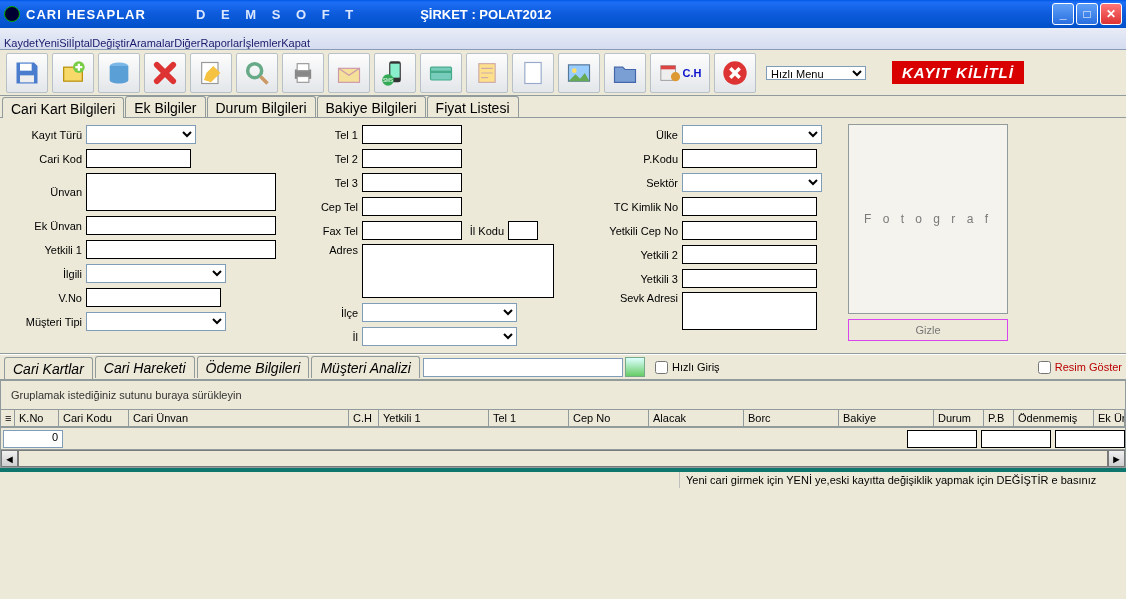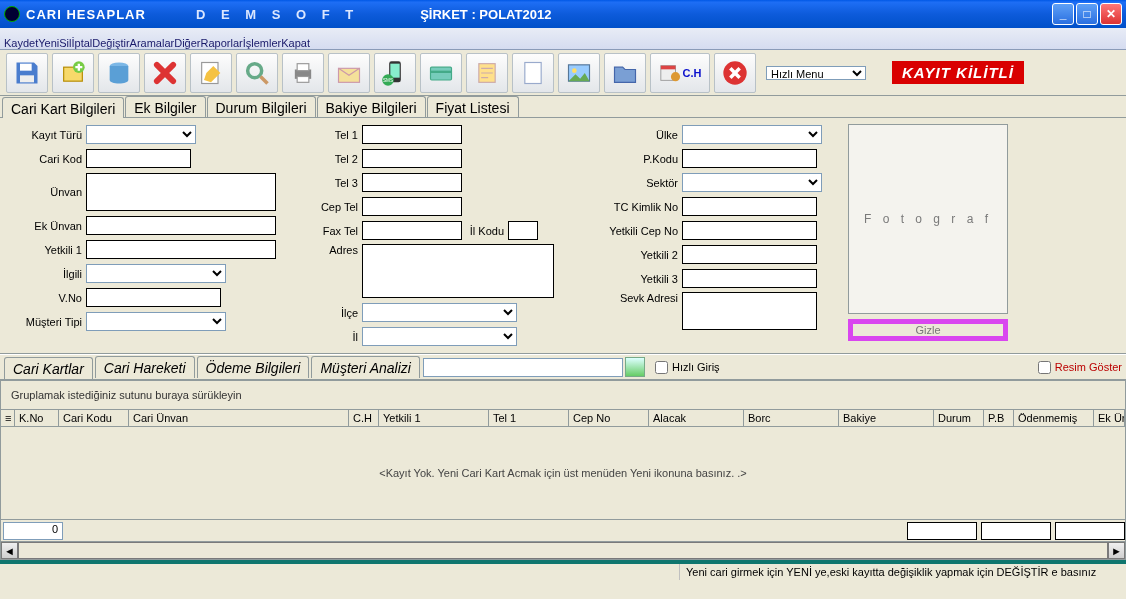--- a/index.html
+++ b/index.html
@@ -27,21 +27,21 @@
 .tab.active { background:#ece9d8; position:relative; top:1px;}
 .form-area { background:#ece9d8; padding:6px 10px; display:flex; gap:16px; border-bottom:1px solid #919b9c;}
 .col { display:flex; flex-direction:column; gap:3px;}
 .row { display:flex; align-items:center; gap:4px; height:21px;}
 .lbl { width:72px; text-align:right; font-size:11px; white-space:nowrap;}
 .lbl.w90{width:88px;}
 input[type=text], .txt { height:19px; border:1px solid #000; background:#fff; font-size:11px; padding:0 2px;}
 select.sel{height:19px; border:1px solid #7f9db9; background:#fff; font-size:11px;}
 textarea{border:1px solid #000; background:#fff; resize:none; font-size:11px;}
 .photo-box{width:160px; height:190px; border:1px solid #919b9c; background:#f4f3ee; display:flex; flex-direction:column; align-items:center; justify-content:center; color:#7a7a7a; font-size:12px; letter-spacing:4px;}
-.gizle-btn{width:160px; height:22px; border:5px solid #d946ef; background:#ece9d8; margin-top:2px; cursor:pointer; color:#777; font-size:11px;}
+.gizle-btn{width:160px; height:22px; border:1px solid #d946ef; background:#ece9d8; margin-top:2px; cursor:pointer; color:#777; font-size:11px;}
 .tabs2-row{display:flex; align-items:center; height:26px; border-top:1px solid #fff; border-bottom:1px solid #919b9c; background:#ece9d8; padding:0 4px;}
 .tabs2{display:flex; gap:1px;font-style:italic;}
 .copybtn{width:20px;height:20px; border:1px solid #7a8; background:linear-gradient(#dff,#6c6); margin-left:2px; cursor:pointer;}
 .chk{display:flex; align-items:center; gap:4px; margin-left:10px;}
 .chk input{width:13px;height:13px;}
 .grid-area{background:#ece9d8; border:1px solid #919b9c; margin:0;}
 .grouphint{padding:8px 10px; font-size:11px; color:#333;}
 .grid-header{display:flex; background:#ece9d8; border-top:1px solid #919b9c; border-bottom:1px solid #919b9c;}
 .gh{border-right:1px solid #919b9c; padding:2px 4px; font-size:11px; background:#ece9d8; white-space:nowrap; overflow:hidden;}
 .grid-body{height:92px; display:flex; align-items:center; justify-content:center; color:#444; font-size:11px; background:#ece9d8;}
@@ -346,21 +346,20 @@
     <div class="gh" style="width:80px">Tel 1</div>
     <div class="gh" style="width:80px">Cep No</div>
     <div class="gh" style="width:95px">Alacak</div>
     <div class="gh" style="width:95px">Borc</div>
     <div class="gh" style="width:95px">Bakiye</div>
     <div class="gh" style="width:50px">Durum</div>
     <div class="gh" style="width:30px">P.B</div>
     <div class="gh" style="width:80px">Ödenmemiş</div>
     <div class="gh" style="flex:1">Ek Ünvan</div>
   </div>
-  <div class="grid-body">&lt;Kayıt Yok. Yeni Cari Kart Acmak için üst menüden Yeni ikonuna basınız. .&gt;</div>
   <div class="grid-footer">
     <div class="ft-cell">0</div>
     <div class="ft-spacer"></div>
     <div class="ft-box"></div>
     <div class="ft-box"></div>
     <div class="ft-box"></div>
   </div>
   <div class="hscroll">
     <div class="arrow">◄</div>
     <div class="track"></div>

